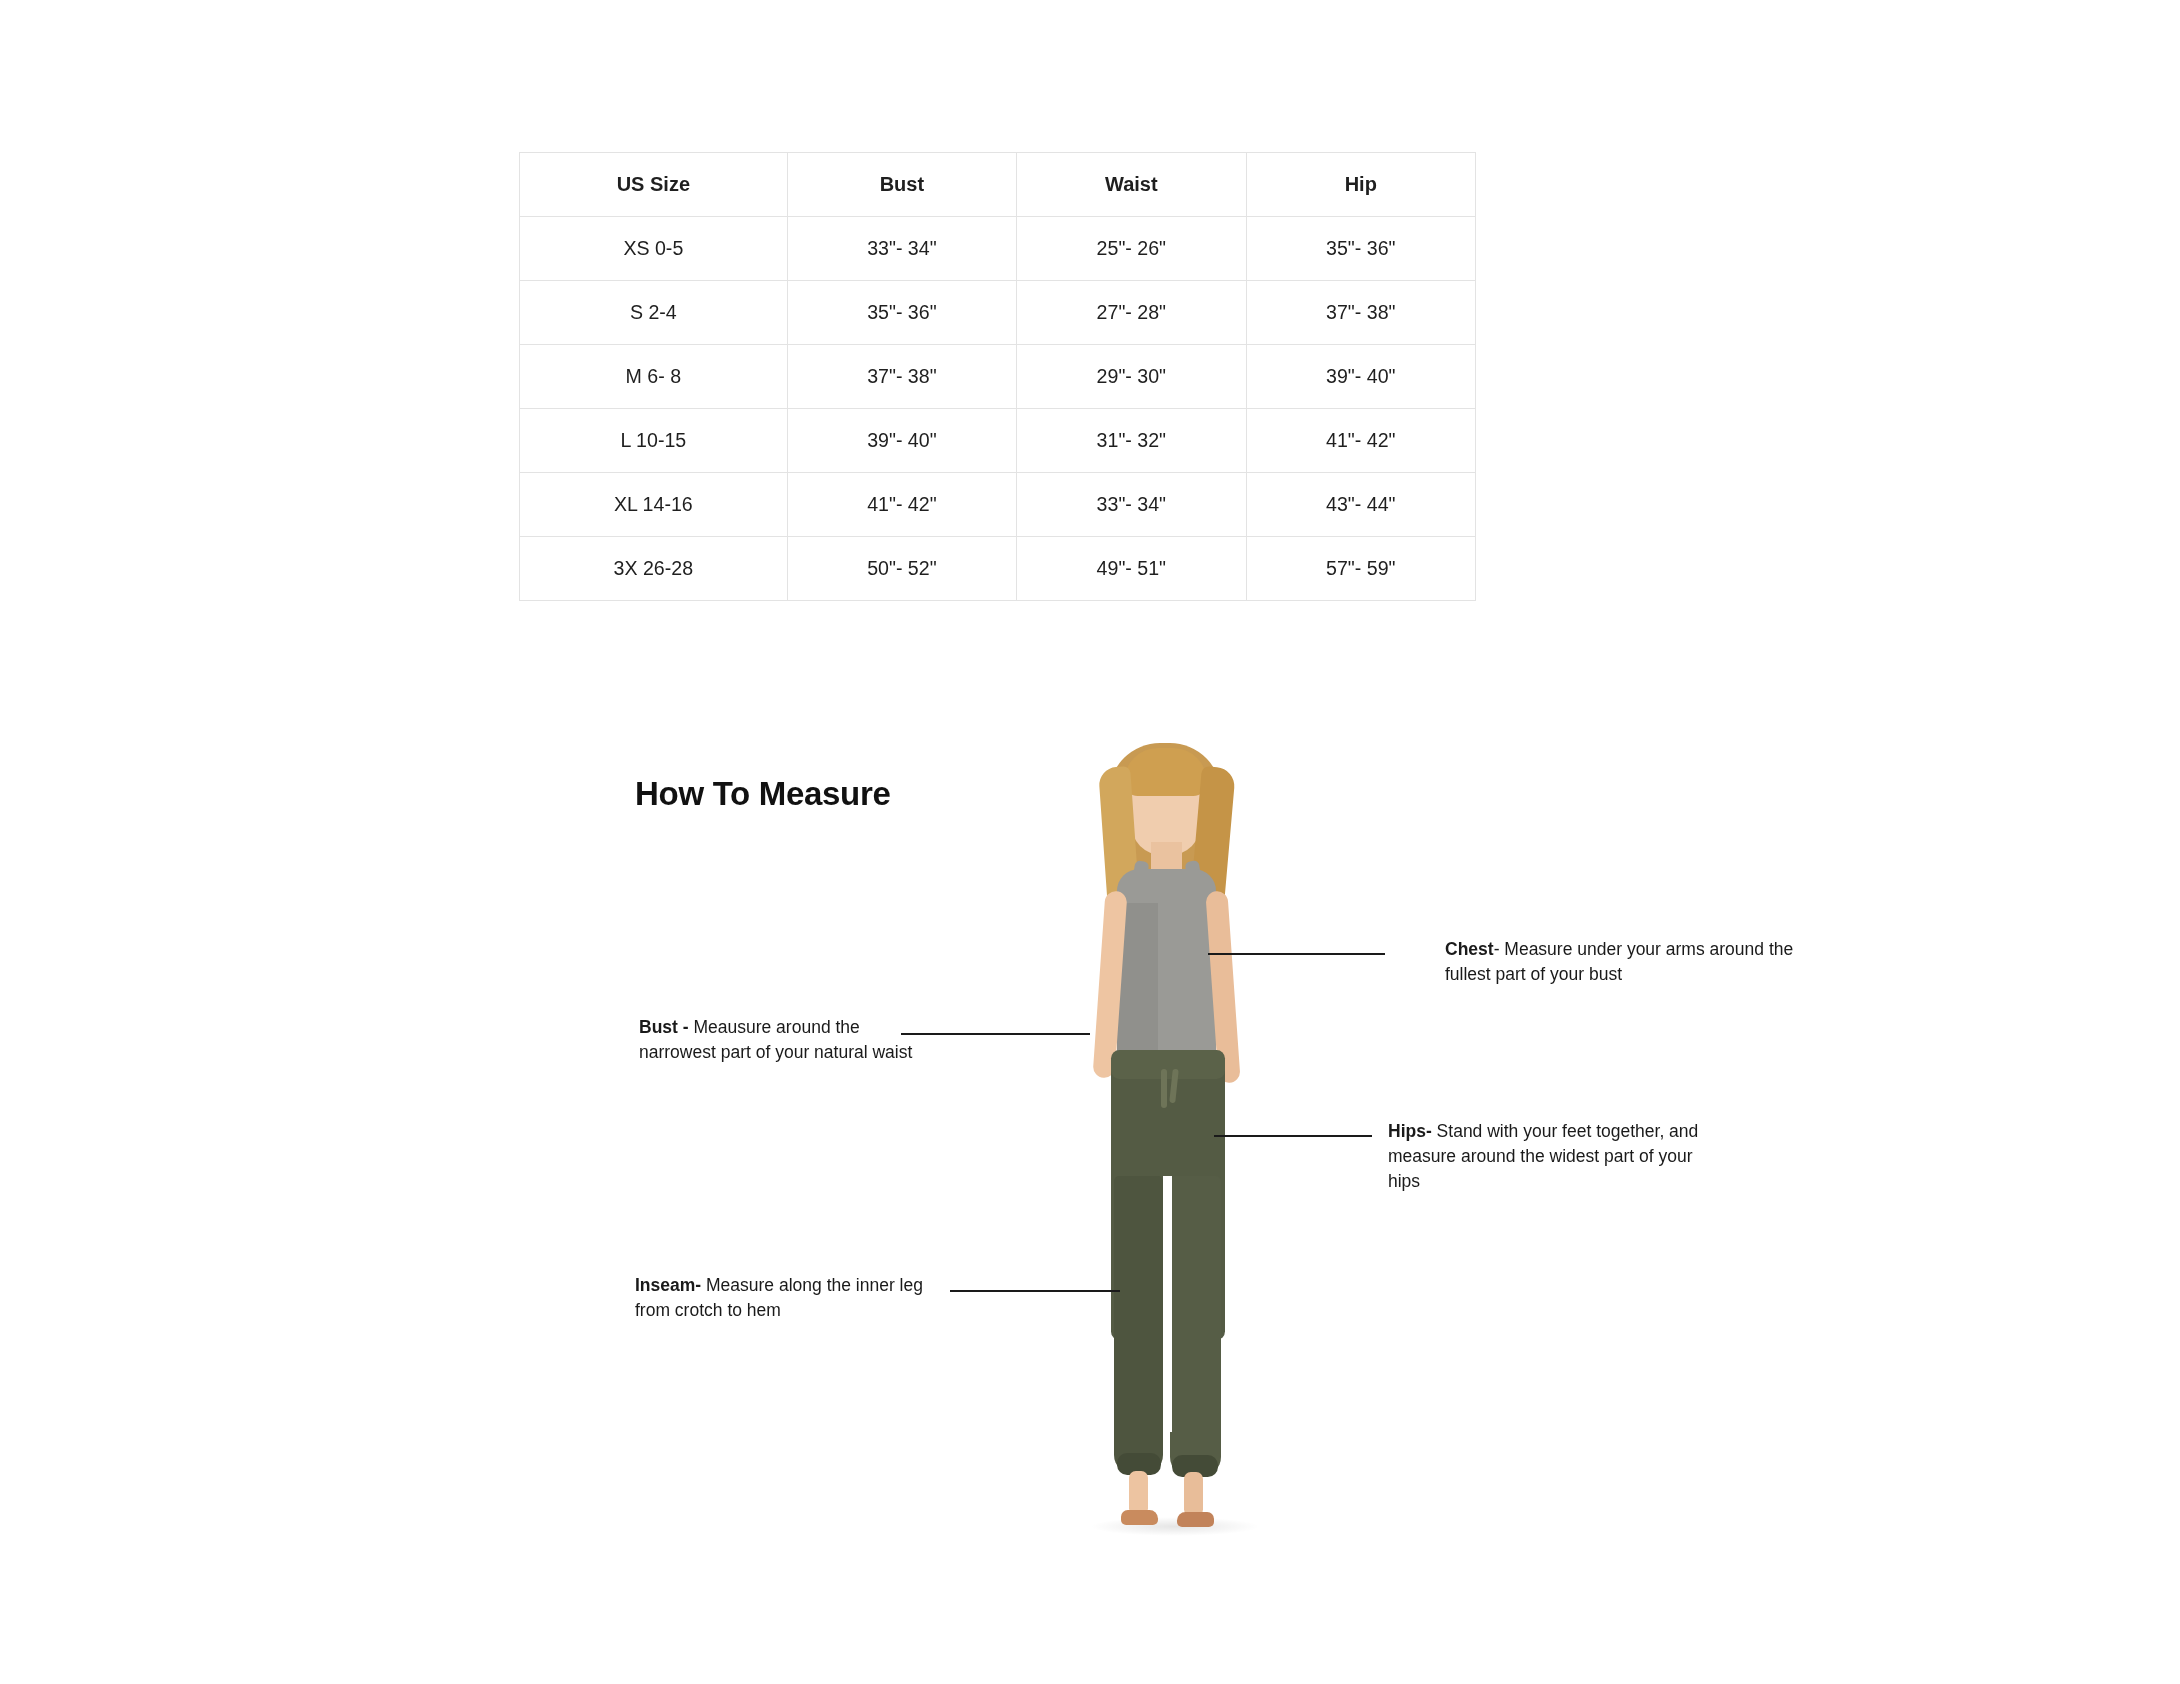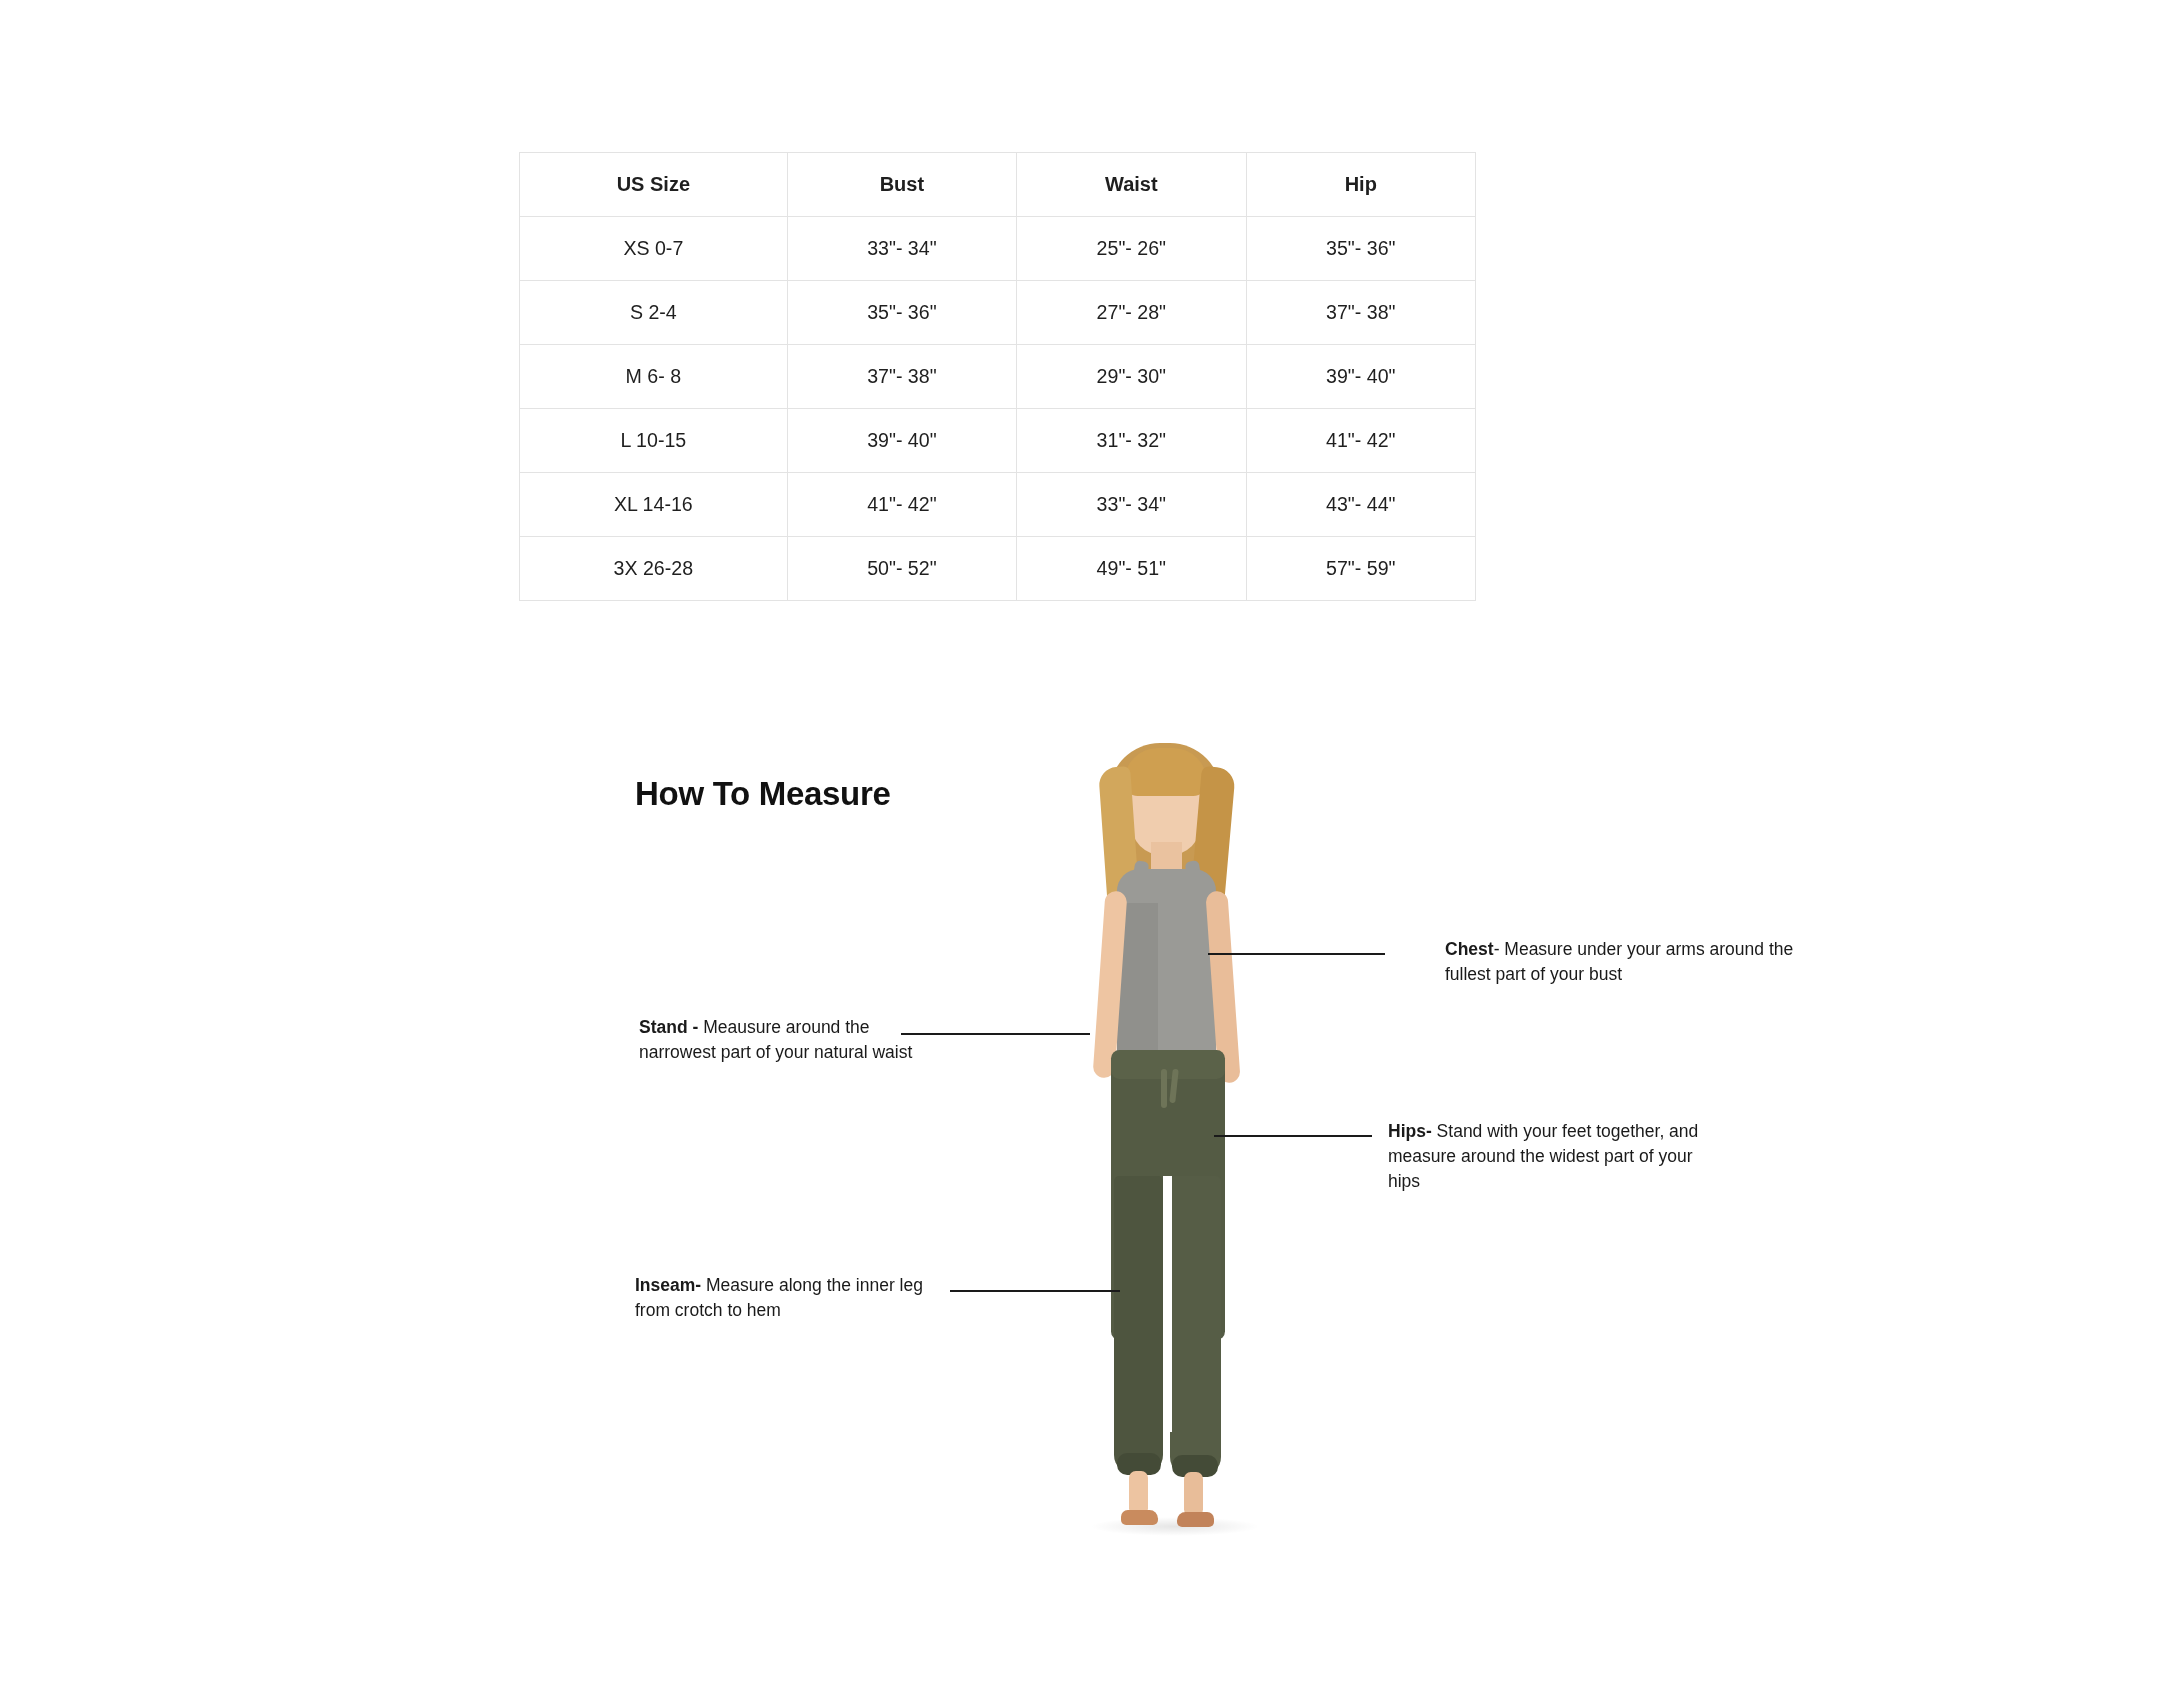--- a/index.html
+++ b/index.html
@@ -221,21 +221,21 @@
     <thead>
       <tr>
         <th>US Size</th>
         <th>Bust</th>
         <th>Waist</th>
         <th>Hip</th>
       </tr>
     </thead>
     <tbody>
       <tr>
-        <td>XS  0-7</td>
+        <td>XS  0-5</td>
         <td>33"- 34"</td>
         <td>25"- 26"</td>
         <td>35"- 36"</td>
       </tr>
       <tr>
         <td>S   2-4</td>
         <td>35"- 36"</td>
         <td>27"- 28"</td>
         <td>37"- 38"</td>
       </tr>
@@ -300,21 +300,21 @@
   </div>
 </div>
 
 <div class="leader chest-leader"></div>
 <div class="callout right chest-callout">
   <b>Chest</b><span>- Measure under your arms around the fullest part of your bust</span>
 </div>
 
 <div class="leader waist-leader"></div>
 <div class="callout left waist-callout">
-  <b>Stand -</b><span> Meausure around the narrowest part of your natural waist</span>
+  <b>Bust -</b><span> Meausure around the narrowest part of your natural waist</span>
 </div>
 
 <div class="leader hips-leader"></div>
 <div class="callout right hips-callout">
   <b>Hips-</b><span> Stand with your feet together, and measure around the widest part of your hips</span>
 </div>
 
 <div class="leader inseam-leader"></div>
 <div class="callout left inseam-callout">
   <b>Inseam-</b><span> Measure along the inner leg from crotch to hem</span>

